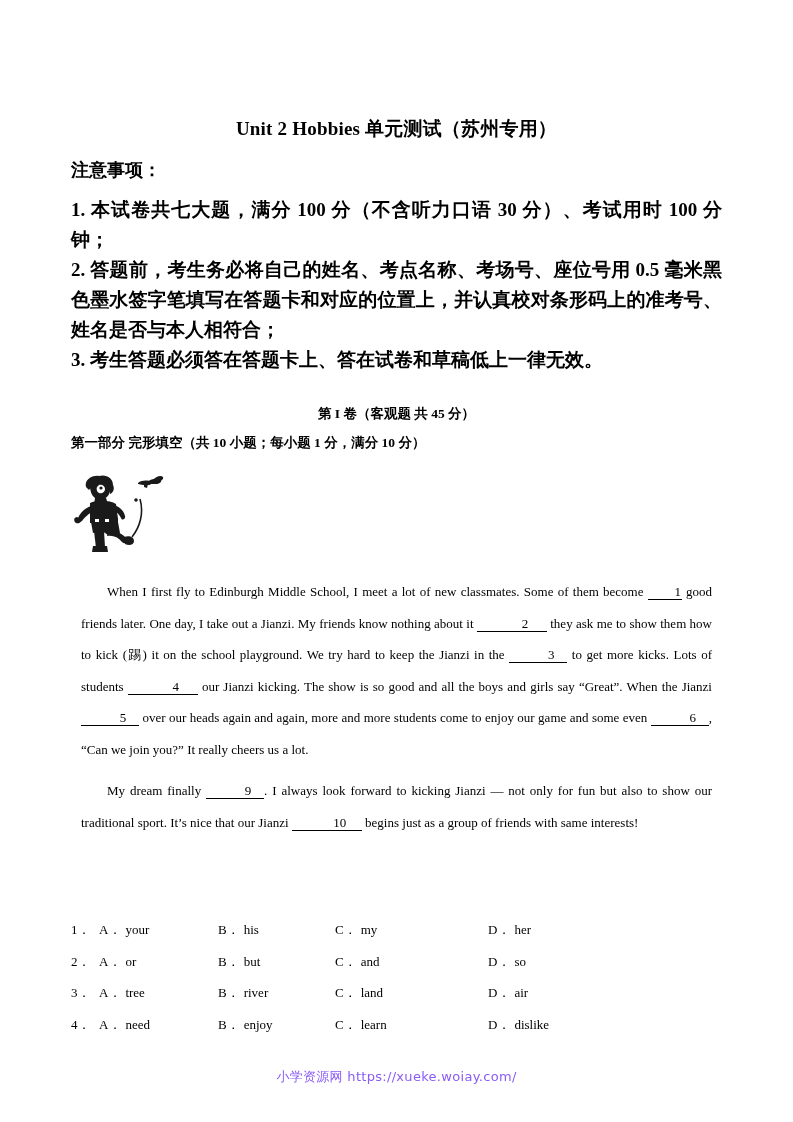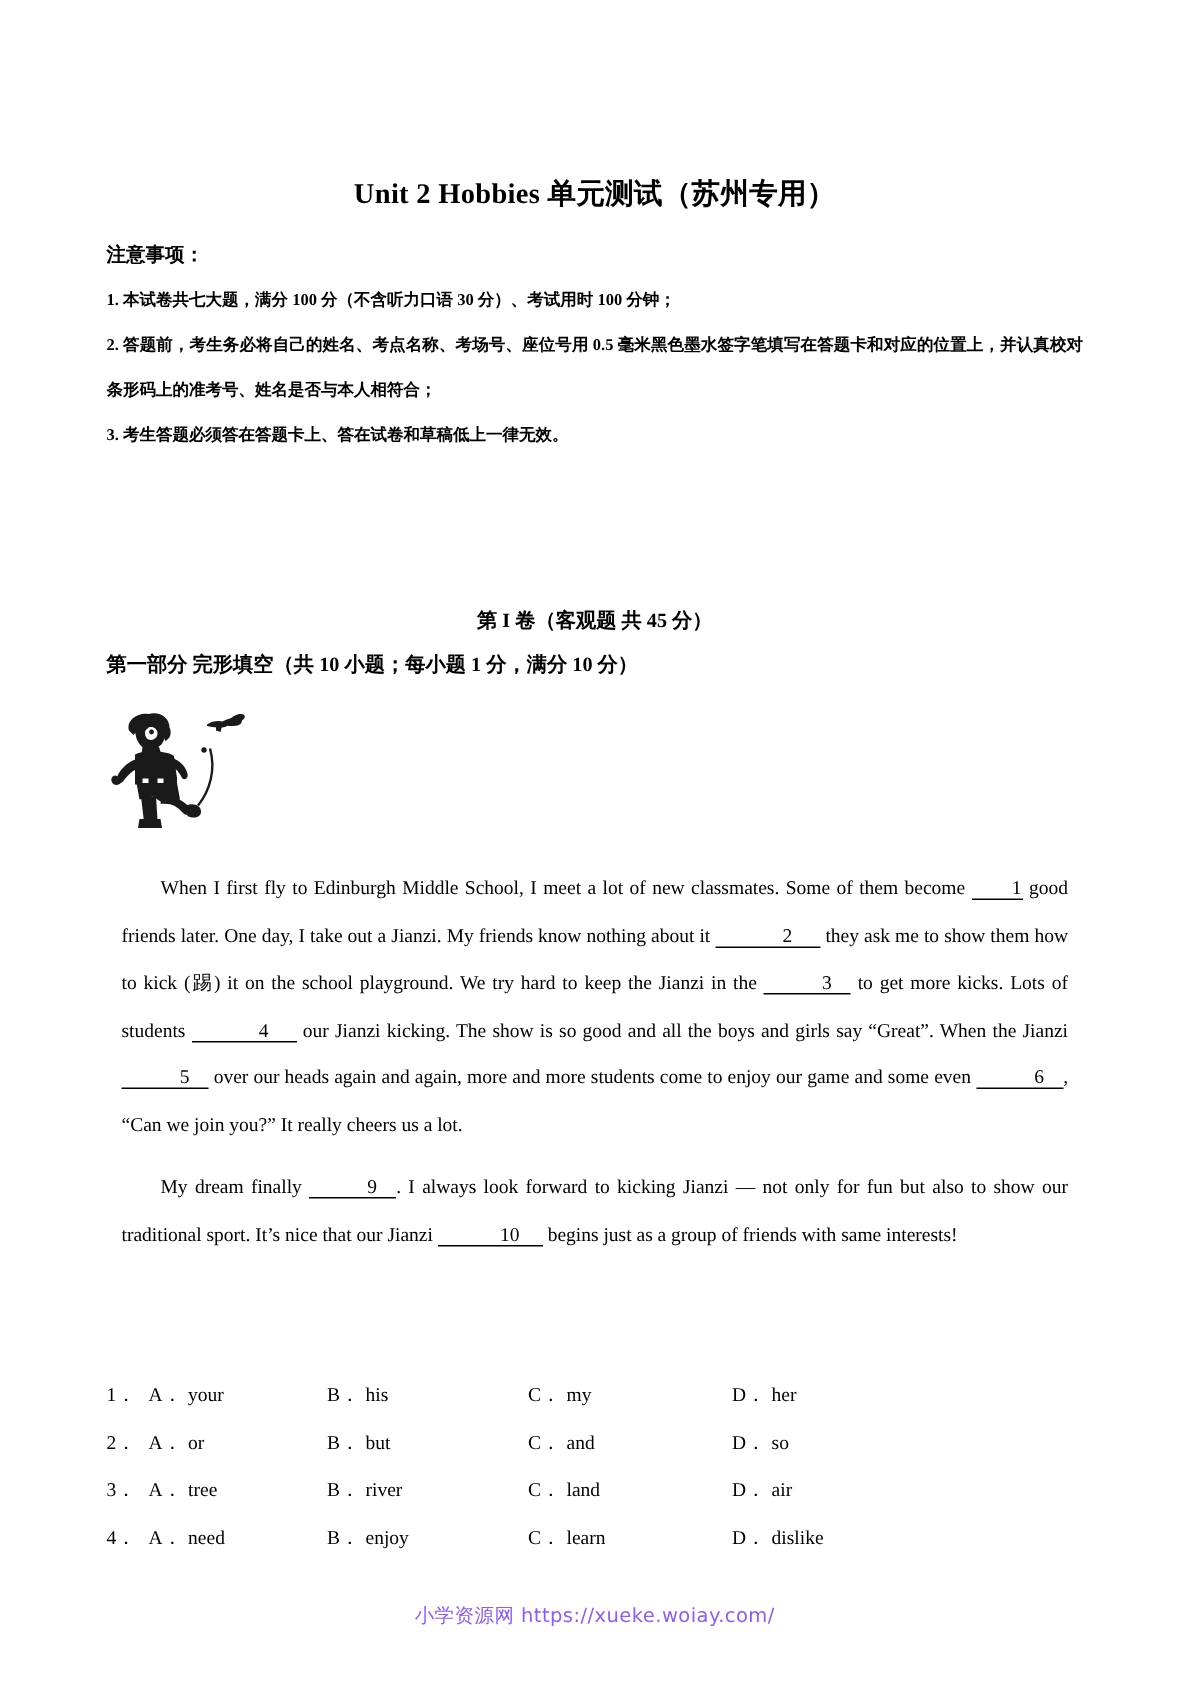--- a/index.html
+++ b/index.html
@@ -37,27 +37,27 @@
   }
 
   
   .notice {
     position: absolute;
     left: 71px;
     top: 156px;
     width: 651px;
   }
   .notice-heading {
-    font-size: 13px;
+    font-size: 18px;
     font-weight: bold;
     line-height: 28px;
-    margin: 0 0 1px 0;
+    margin: 0 0 11px 0;
   }
   .notice-item {
-    font-size: 11px;
+    font-size: 19px;
     font-weight: bold;
     line-height: 30px;
     text-align: justify;
     text-justify: inter-ideograph;
     margin: 0;
   }
 
   
   .part-title {
     position: absolute;
@@ -125,21 +125,21 @@
     line-height: 31.5px;
     white-space: nowrap;
     position: relative;
   }
   .opt-num {
     position: absolute;
     left: 0;
   }
   .opt-a { position: absolute; left: 28px; }
   .opt-b { position: absolute; left: 147px; }
-  .opt-c { position: absolute; left: 281px; text-align: center; }
+  .opt-c { position: absolute; left: 264px; text-align: center; }
   .opt-d { position: absolute; left: 417px; }
   .opt-letter { margin-right: 4px; }
 
   
   .watermark {
     position: absolute;
     left: 0;
     top: 1068px;
     width: 793px;
     text-align: center;

